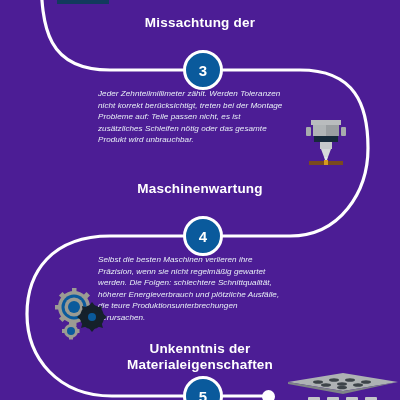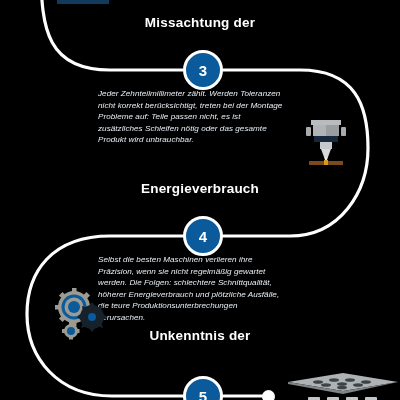--- a/index.html
+++ b/index.html
@@ -10,21 +10,21 @@
     width: 400px;
     height: 400px;
     background: #0a5a9c;
     font-family: "Liberation Sans", sans-serif;
     overflow: hidden;
   }
   #infographic {
     position: relative;
     width: 400px;
     height: 400px;
-    background: #000000;
+    background: #4c1d95;
     overflow: hidden;
   }
   .path-layer {
     position: absolute;
     left: 0;
     top: 0;
     width: 400px;
     height: 400px;
     pointer-events: none;
   }
@@ -42,21 +42,21 @@
     left: 50px;
     text-align: center;
     color: #ffffff;
     font-weight: bold;
     font-size: 13.5px;
     line-height: 16px;
     letter-spacing: 0.2px;
   }
   .heading-3 { top: 15px; }
   .heading-4 { top: 181px; }
-  .heading-5 { top: 328px; }
+  .heading-5 { top: 341px; }
 
   .step-body {
     position: absolute;
     left: 98px;
     width: 186px;
     color: #e8eff6;
     font-style: italic;
     font-size: 8.1px;
     line-height: 11.6px;
     text-align: left;
@@ -147,21 +147,21 @@
 
       <polygon points="18,31 28,31 25,39 21,39" fill="#d6d9da"></polygon>
       <polygon points="21,39 25,39 24,42 22,42" fill="#e6e8e9"></polygon>
 
       <rect x="6" y="43" width="34" height="4" fill="#7a4a1e"></rect>
       <rect x="21" y="42" width="4" height="5" fill="#d79a22"></rect>
     </svg>
   </div>
 
   <div class="step-heading heading-4">
-    <div>Energieverbrauch</div>
+    <div>Maschinenwartung</div>
   </div>
   <div class="num-circle circle-4">
     <span>4</span>
   </div>
   <div class="step-body body-4">Selbst die besten Maschinen verlieren ihre Präzision, wenn sie nicht regelmäßig gewartet werden. Die Folgen: schlechtere Schnittqualität, höherer Energieverbrauch und plötzliche Ausfälle, die teure Produktionsunterbrechungen verursachen.</div>
 
   <div class="icon-wrap icon-gears">
     <svg viewBox="0 0 58 56" width="58" height="56" xmlns="http://www.w3.org/2000/svg">
 
       <g fill="#9b9b93">
@@ -209,20 +209,21 @@
         <polygon points="51,42 44,40 49,35"></polygon>
         <polygon points="29,42 31,35 36,40"></polygon>
         <polygon points="30,20 37,22 31,27"></polygon>
       </g>
       <circle cx="40" cy="31" r="4" fill="#0a5a9c"></circle>
     </svg>
   </div>
 
   <div class="step-heading heading-5">
     <div>Unkenntnis der</div>
+    <div>Materialeigenschaften</div>
   </div>
   <div class="num-circle circle-5">
     <span>5</span>
   </div>
   <div class="end-dot"></div>
 
   <div class="icon-wrap icon-sheet">
     <svg viewBox="0 0 114 34" width="114" height="34" xmlns="http://www.w3.org/2000/svg">
 
       <polygon points="2,12 57,3 112,12 57,21" fill="#aeb2b4"></polygon>

